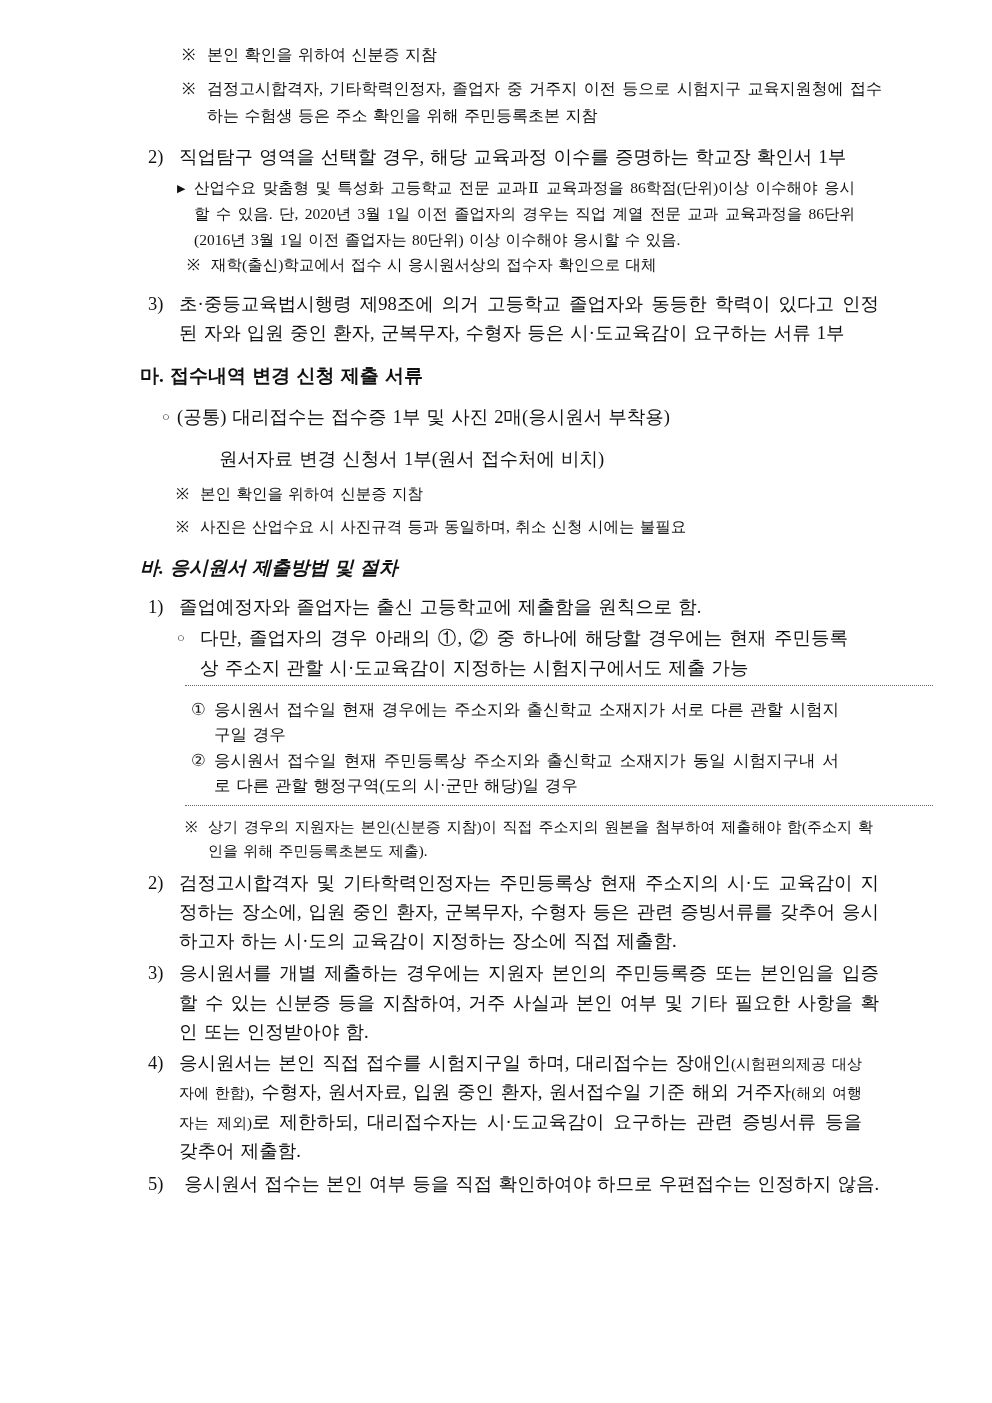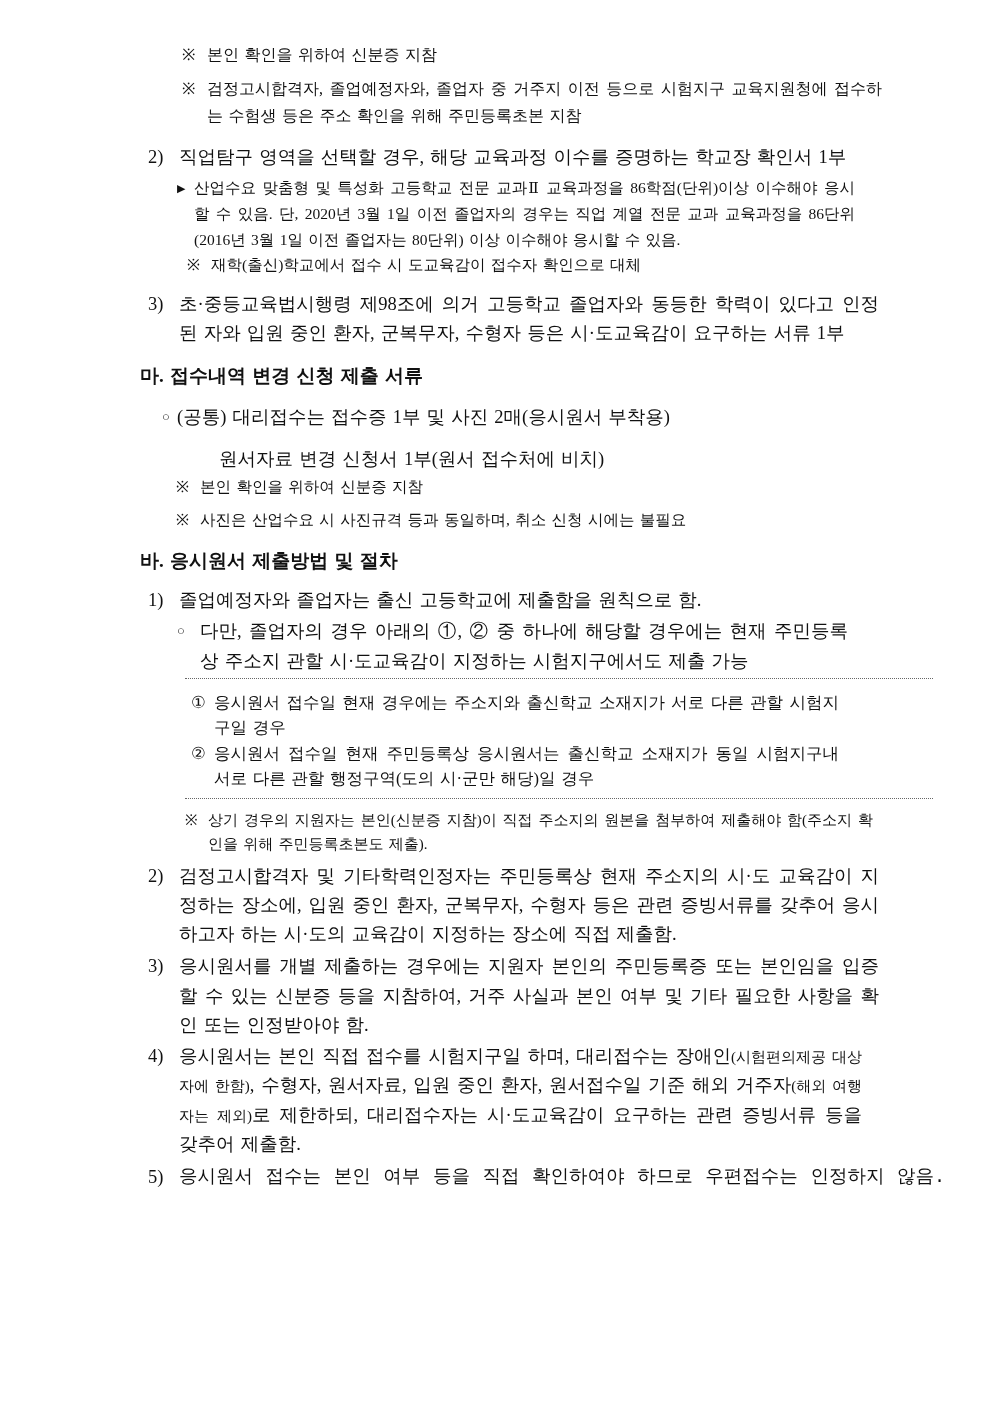--- a/index.html
+++ b/index.html
@@ -37,26 +37,26 @@
   
   .jaehak { margin-left:187px; width:690px; font-size:15.5px; line-height:1.65; margin-bottom:12px; }
   .jaehak .mk { width:24px; }
 
   .bold { font-weight:normal; }
   .sm { font-size:15px; }
 
   
   .sec-title { margin-left:140px; font-size:19px; font-weight:bold; line-height:1.62; }
   #ma-title { margin-bottom:11px; }
-  #ba-title { margin-bottom:9px; }
+  #ba-title { margin-bottom:9px;font-style:italic; }
 
   
   .common-row { margin-left:162px; width:718px; font-size:18.5px; line-height:1.58; margin-bottom:13px; }
   .common-row .mk { width:15px; font-size:13px; padding-top:4px; }
-  .common2 { margin-left:219px; width:640px; font-size:18.5px; line-height:1.58; text-align:left; }
+  .common2 { margin-left:219px; width:640px; font-size:18.5px; line-height:1.58; margin-bottom:7px; text-align:left; }
   .ma-note { margin-left:176px; width:700px; font-size:15.5px; line-height:1.65; }
   .ma-note .mk { width:24px; }
   #man1 { margin-bottom:7px; }
   #man2 { margin-bottom:14px; }
 
   
   #ba1 { margin-bottom:2px; }
   .daman { margin-left:177px; width:671px; font-size:18.5px; line-height:1.58; margin-bottom:2px; }
   .daman .mk { width:23px; font-size:13px; padding-top:4px; }
 
@@ -69,47 +69,47 @@
   .box-item { margin-left:6px; width:648px; font-size:16.5px; line-height:1.5; }
   .box-item .mk { width:23px; }
   #box2 { margin-top:2px; }
 
   .box-note { margin-left:185px; width:688px; font-size:15px; line-height:1.6; margin-top:9px; margin-bottom:6px; }
   .box-note .mk { width:23px; }
 
   #ba2 { margin-bottom:3px; }
   #ba3 { margin-bottom:2px; }
   #ba4 { width:714px; margin-bottom:4px; }
-  #ba5 .tx { white-space:nowrap; text-align:center;font-family:Liberation Mono, monospace; }
+  #ba5 .tx { white-space:nowrap; text-align:right; }
 </style>
 </head>
 <body>
 
 <div class="page">
 
   <div class="row n-top" id="pre1">
     <span class="mk">※</span>
     <div class="tx">본인 확인을 위하여 신분증 지참</div>
   </div>
   <div class="row n-top" id="pre2">
     <span class="mk">※</span>
-    <div class="tx">검정고시합격자, 졸업예정자와, 졸업자 중 거주지 이전 등으로 시험지구 교육지원청에 접수하는 수험생 등은 주소 확인을 위해 주민등록초본 지참</div>
+    <div class="tx">검정고시합격자, 기타학력인정자, 졸업자 중 거주지 이전 등으로 시험지구 교육지원청에 접수하는 수험생 등은 주소 확인을 위해 주민등록초본 지참</div>
   </div>
 
   <div class="row item-main" id="item2">
     <span class="mk">2)</span>
     <div class="tx">직업탐구 영역을 선택할 경우, 해당 교육과정 이수를 증명하는 학교장 확인서 1부</div>
   </div>
   <div class="row arrow-row">
     <span class="mk">▶</span>
     <div class="tx">산업수요 맞춤형 및 특성화 고등학교 전문 교과Ⅱ 교육과정을 86학점(단위)이상 이수해야 응시할 수 있음. 단, 2020년 3월 1일 이전 졸업자의 경우는 직업 계열 전문 교과 교육과정을 86단위(2016년 3월 1일 이전 졸업자는 80단위) 이상 이수해야 응시할 수 있음.</div>
   </div>
   <div class="row jaehak">
     <span class="mk">※</span>
-    <div class="tx">재학(출신)학교에서 접수 시 도교육감이 접수자 확인으로 대체</div>
+    <div class="tx">재학(출신)학교에서 접수 시 응시원서상의 접수자 확인으로 대체</div>
   </div>
 
   <div class="row item-main" id="item3">
     <span class="mk">3)</span>
     <div class="tx"><span>초·중등교육법시행령 제98조에 의거 고등학교 졸업자와 동등한 학력이 있다고 인정된 자와 입원 중인 환자, 군복무자, 수형자 등은 </span><span class="bold">시·도교육감이 요구하는 서류</span><span> 1부</span></div>
   </div>
 
   <div class="sec-title" id="ma-title">마. 접수내역 변경 신청 제출 서류</div>
 
   <div class="row common-row">
@@ -138,21 +138,21 @@
     <div class="tx">다만, 졸업자의 경우 아래의 ①, ② 중 하나에 해당할 경우에는 현재 주민등록상 주소지 관할 시·도교육감이 지정하는 시험지구에서도 제출 가능</div>
   </div>
 
   <div class="dotted-box">
     <div class="row box-item" id="box1">
       <span class="mk">①</span>
       <div class="tx">응시원서 접수일 현재 경우에는 주소지와 출신학교 소재지가 서로 다른 관할 시험지구일 경우</div>
     </div>
     <div class="row box-item" id="box2">
       <span class="mk">②</span>
-      <div class="tx">응시원서 접수일 현재 주민등록상 응시원서는 출신학교 소재지가 동일 시험지구내 서로 다른 관할 행정구역(도의 시·군만 해당)일 경우</div>
+      <div class="tx">응시원서 접수일 현재 주민등록상 주소지와 출신학교 소재지가 동일 시험지구내 서로 다른 관할 행정구역(도의 시·군만 해당)일 경우</div>
     </div>
   </div>
 
   <div class="row box-note">
     <span class="mk">※</span>
     <div class="tx">상기 경우의 지원자는 본인(신분증 지참)이 직접 주소지의 원본을 첨부하여 제출해야 함(주소지 확인을 위해 주민등록초본도 제출).</div>
   </div>
 
   <div class="row item-main" id="ba2">
     <span class="mk">2)</span>

